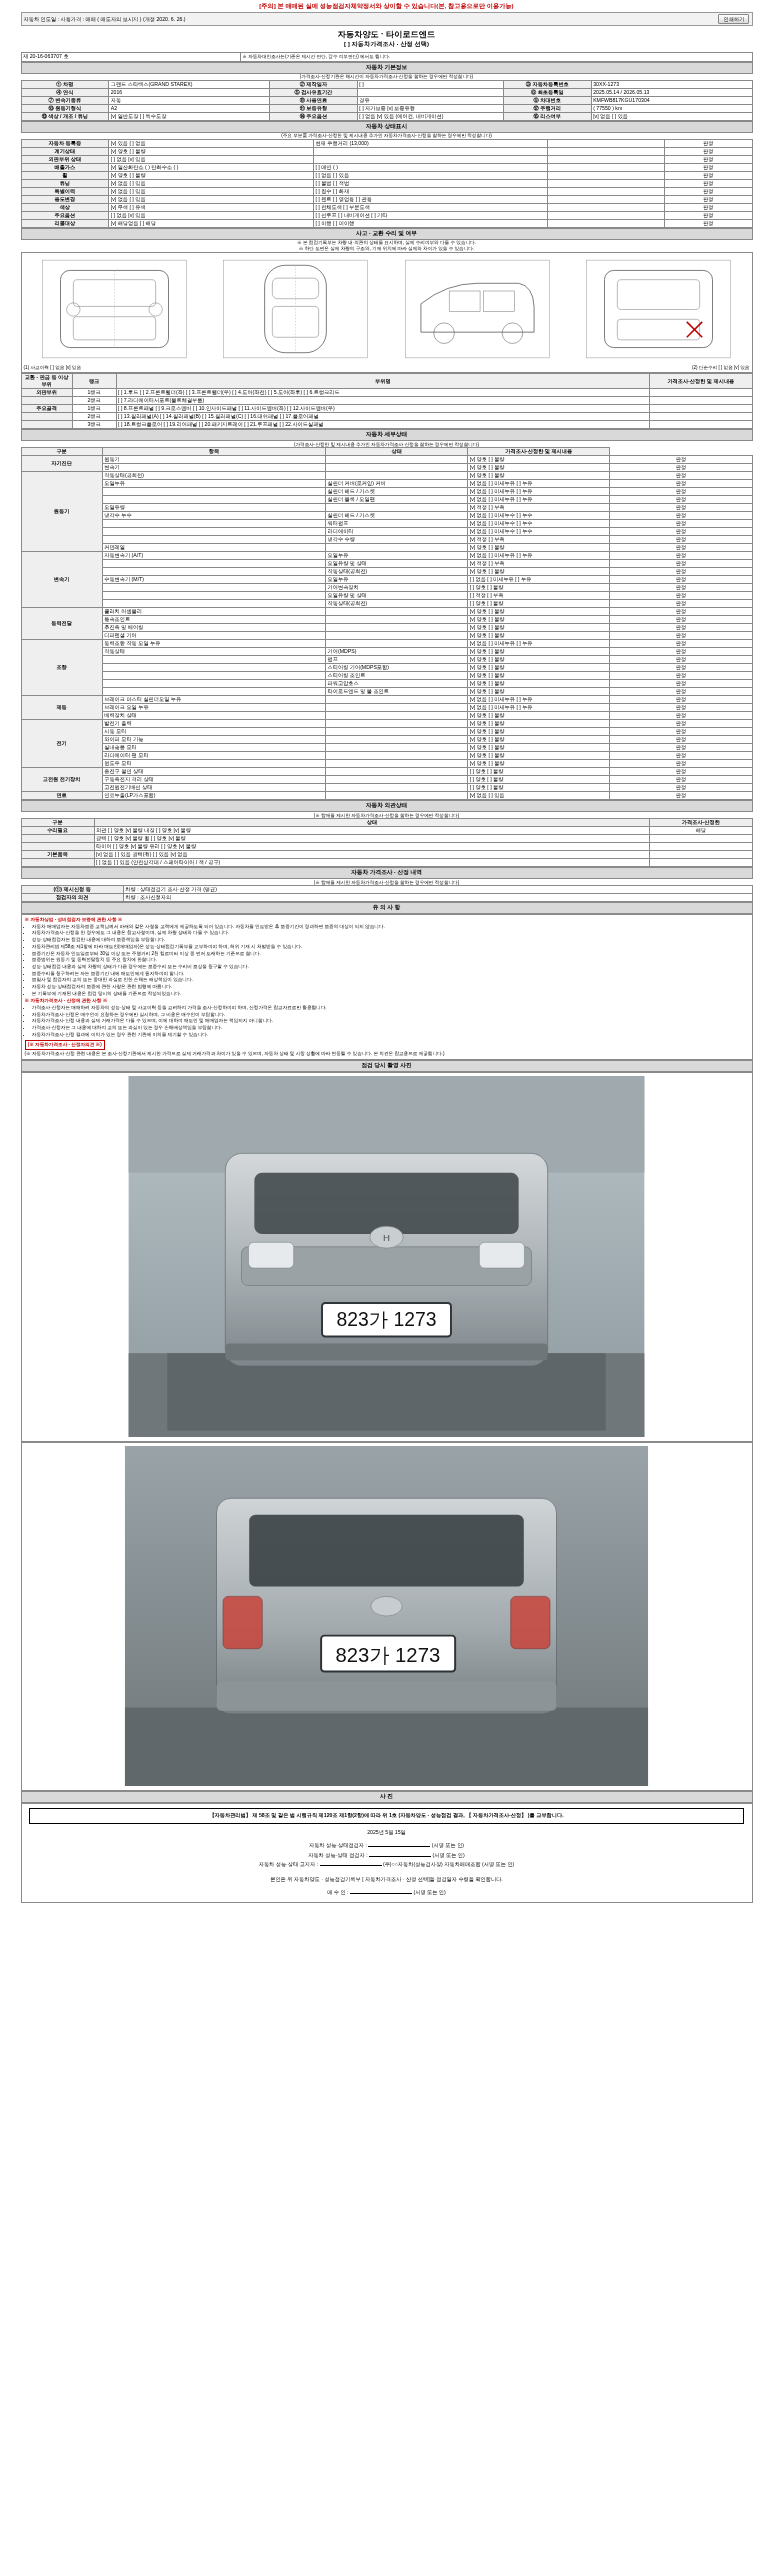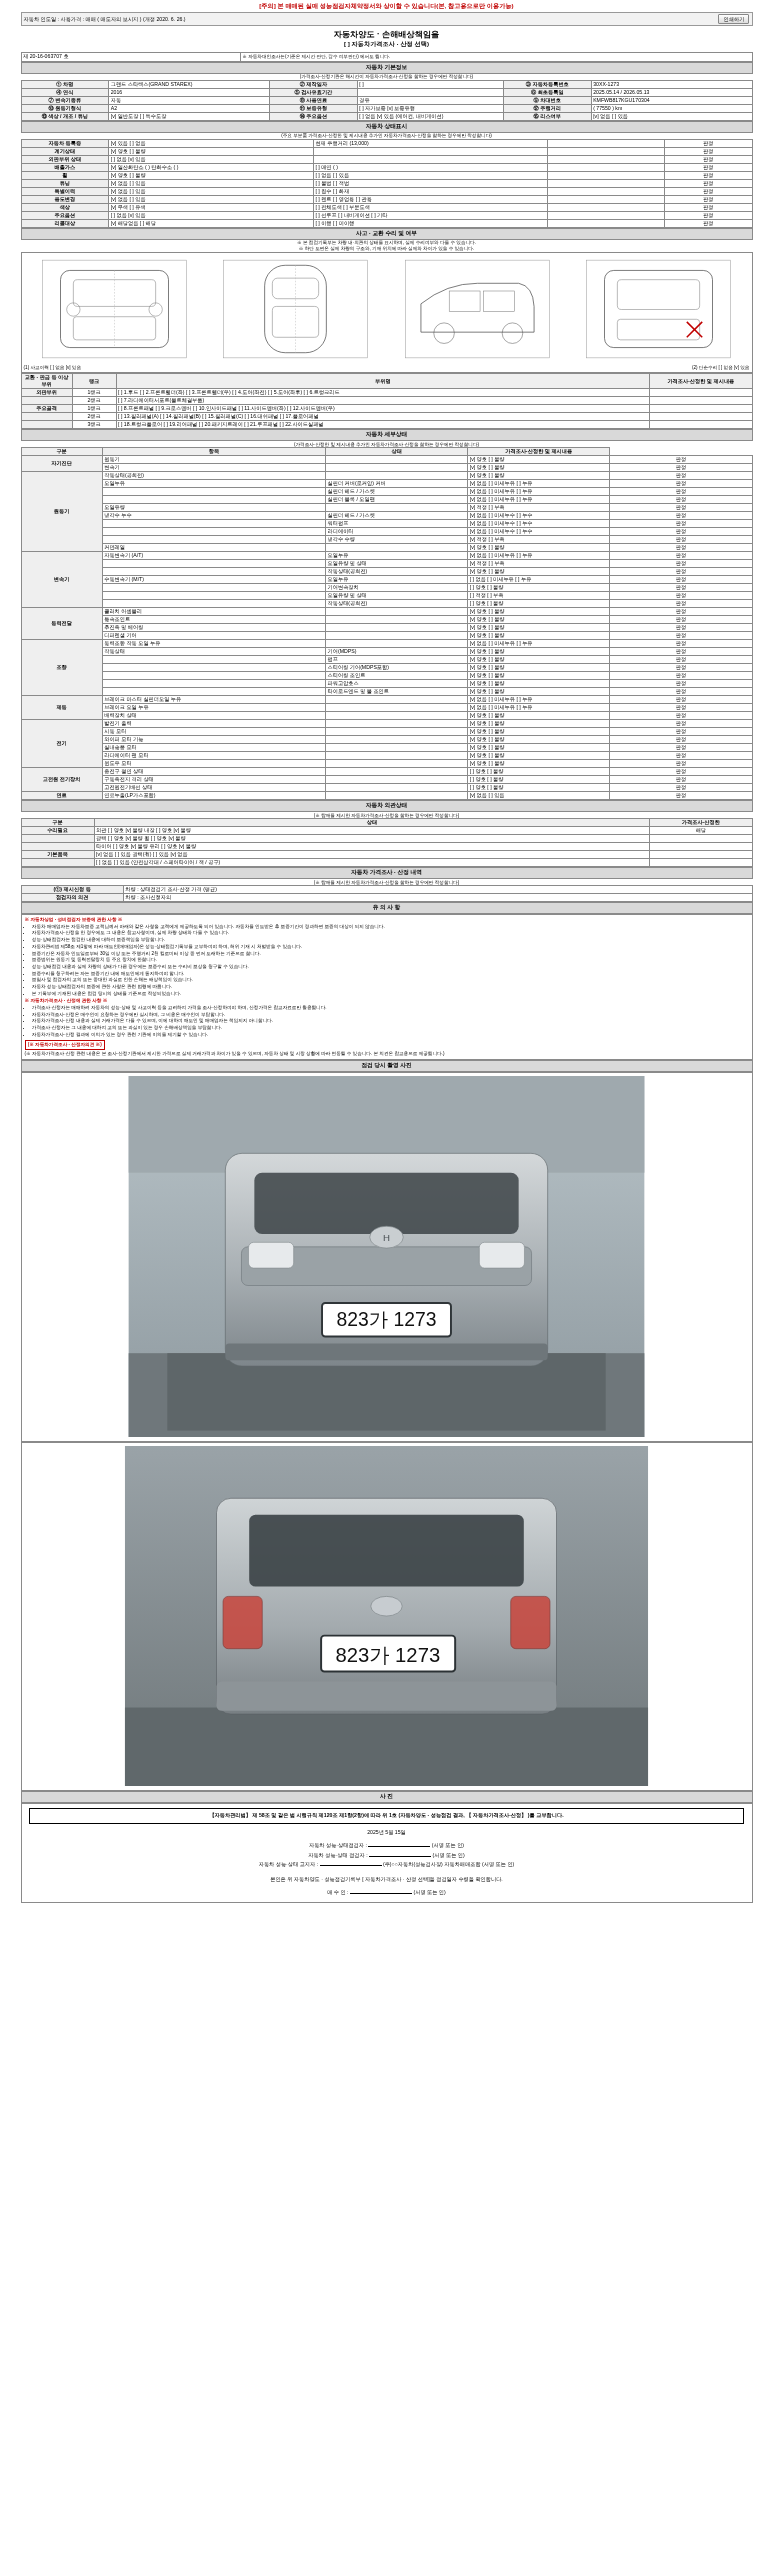--- a/index.html
+++ b/index.html
@@ -71,21 +71,21 @@
 
     <div class="bar-row">
       <span>자동차 인도일 : 사용가격 : 매매 ( 매도자의 보시지 ) (개정 2020. 6. 26.)</span>
       <button class="btn">인쇄하기</button>
     </div>
 
     <table>
       <tbody>
           <tr>
             <td class="nb" style="border:0.5px solid #8a8a8a;">
-        <div class="title-band">자동차양도 · 손해배상책임을</div>
+        <div class="title-band">자동차양도 · 타이로드엔드</div>
         <div class="title-sub">[ ] 자동차가격조사 · 산정 선택)</div>
       </td>
           </tr>
     </tbody>
       </table>
 
     <table>
       <tbody>
           <tr>
         <td style="width:30%">제 20-16-063707 호</td>

